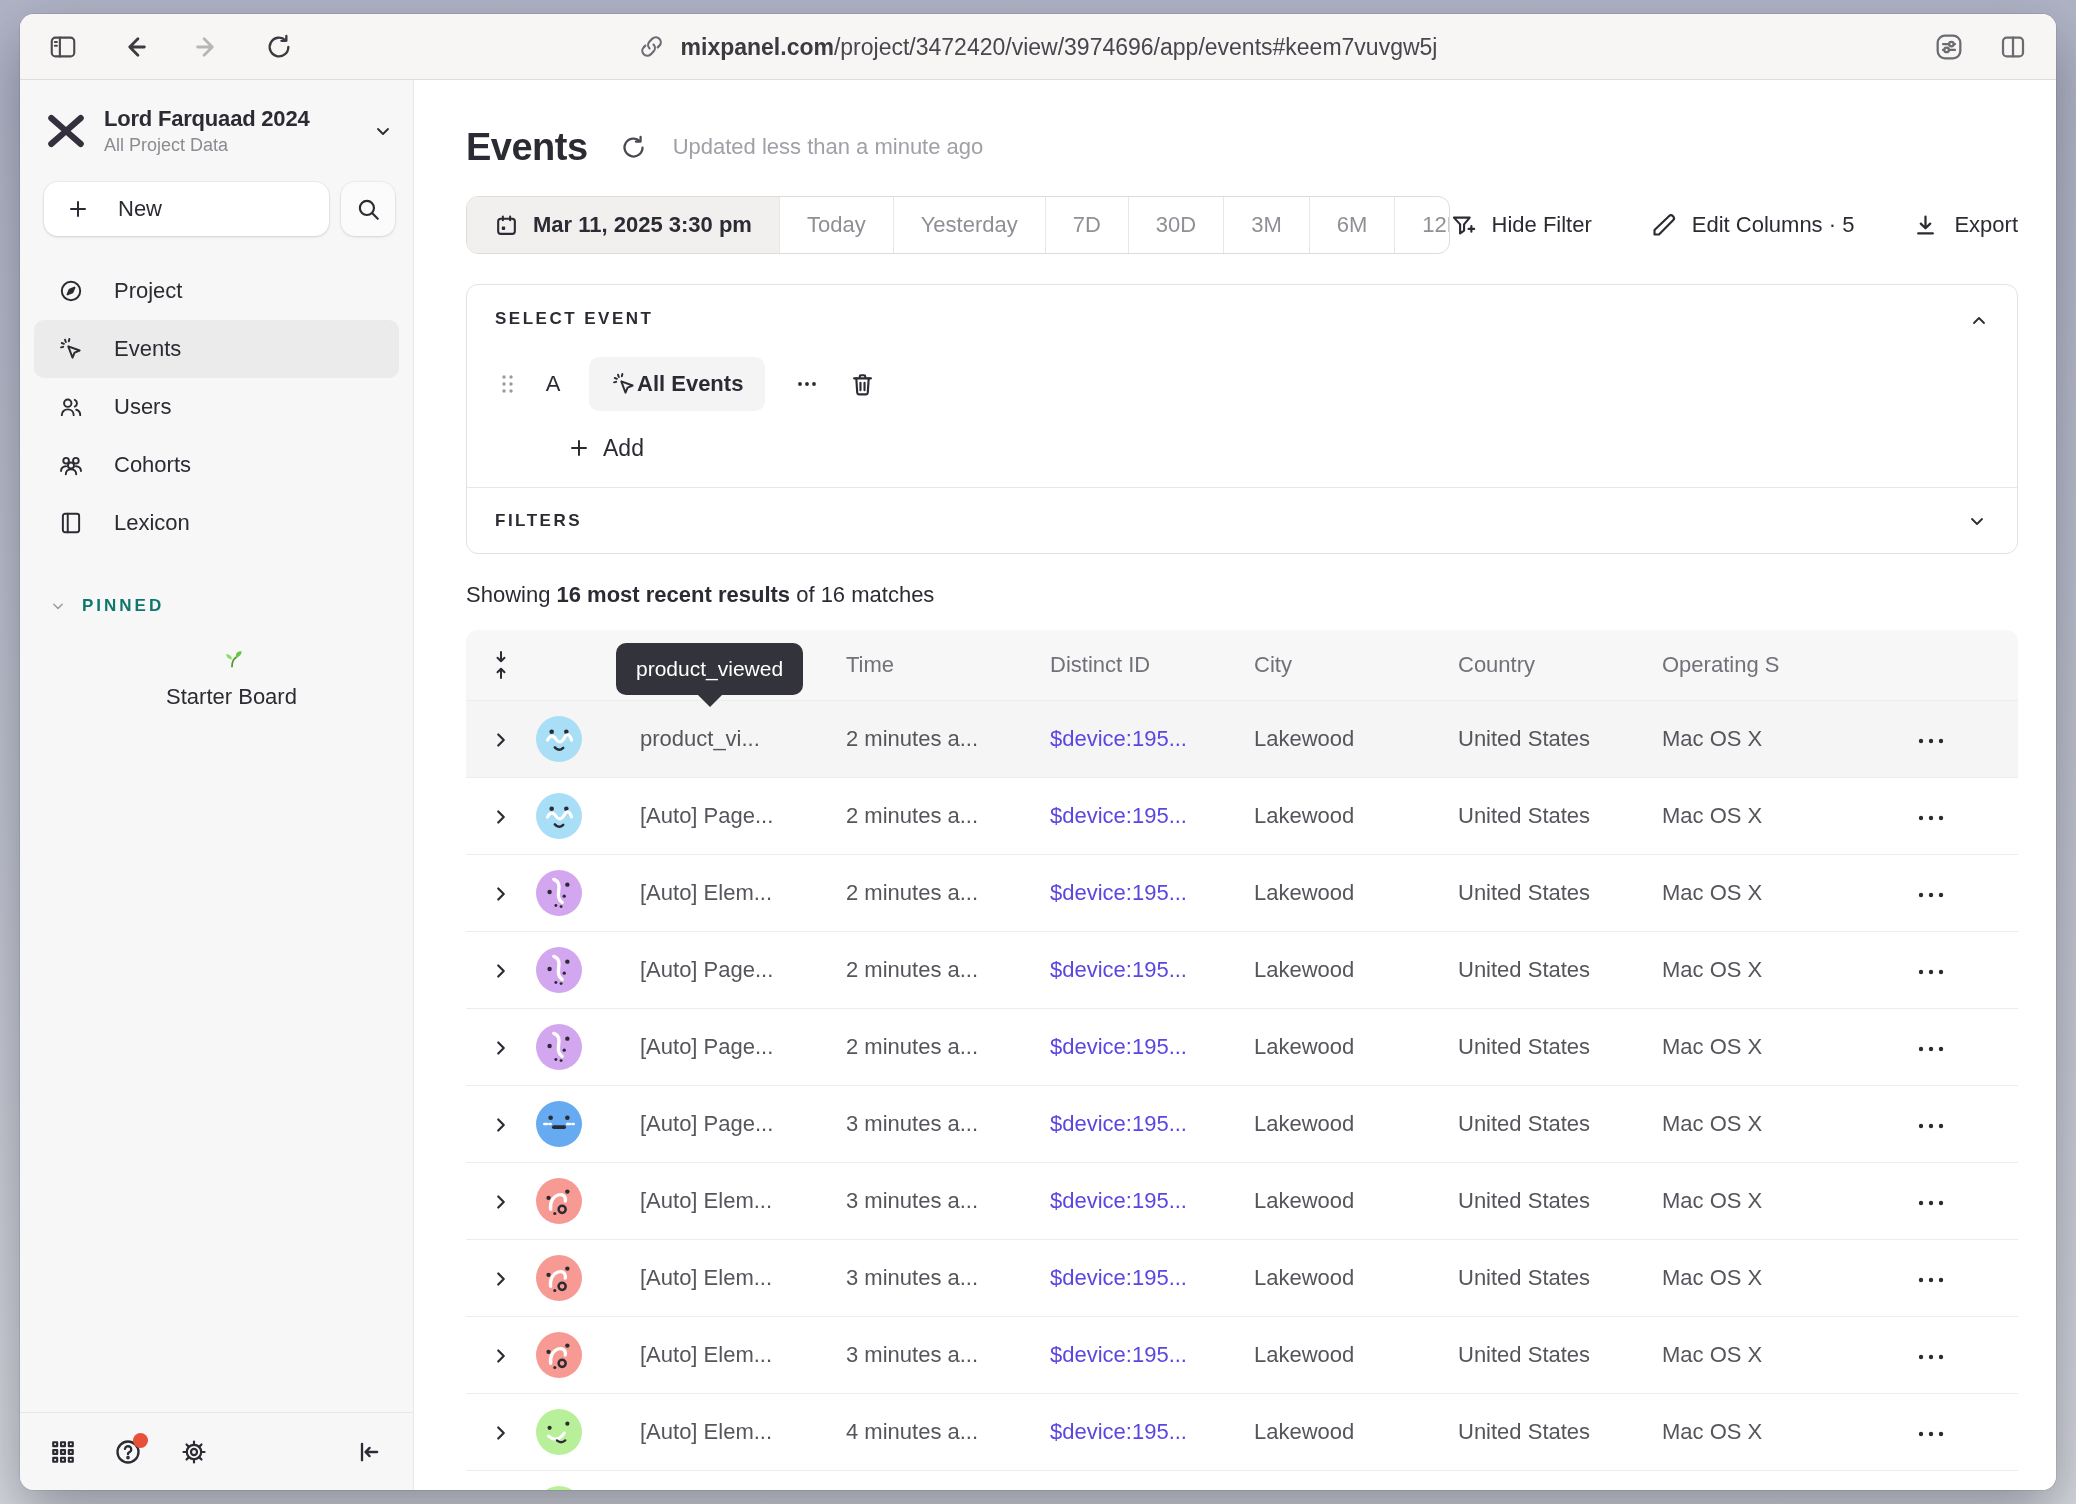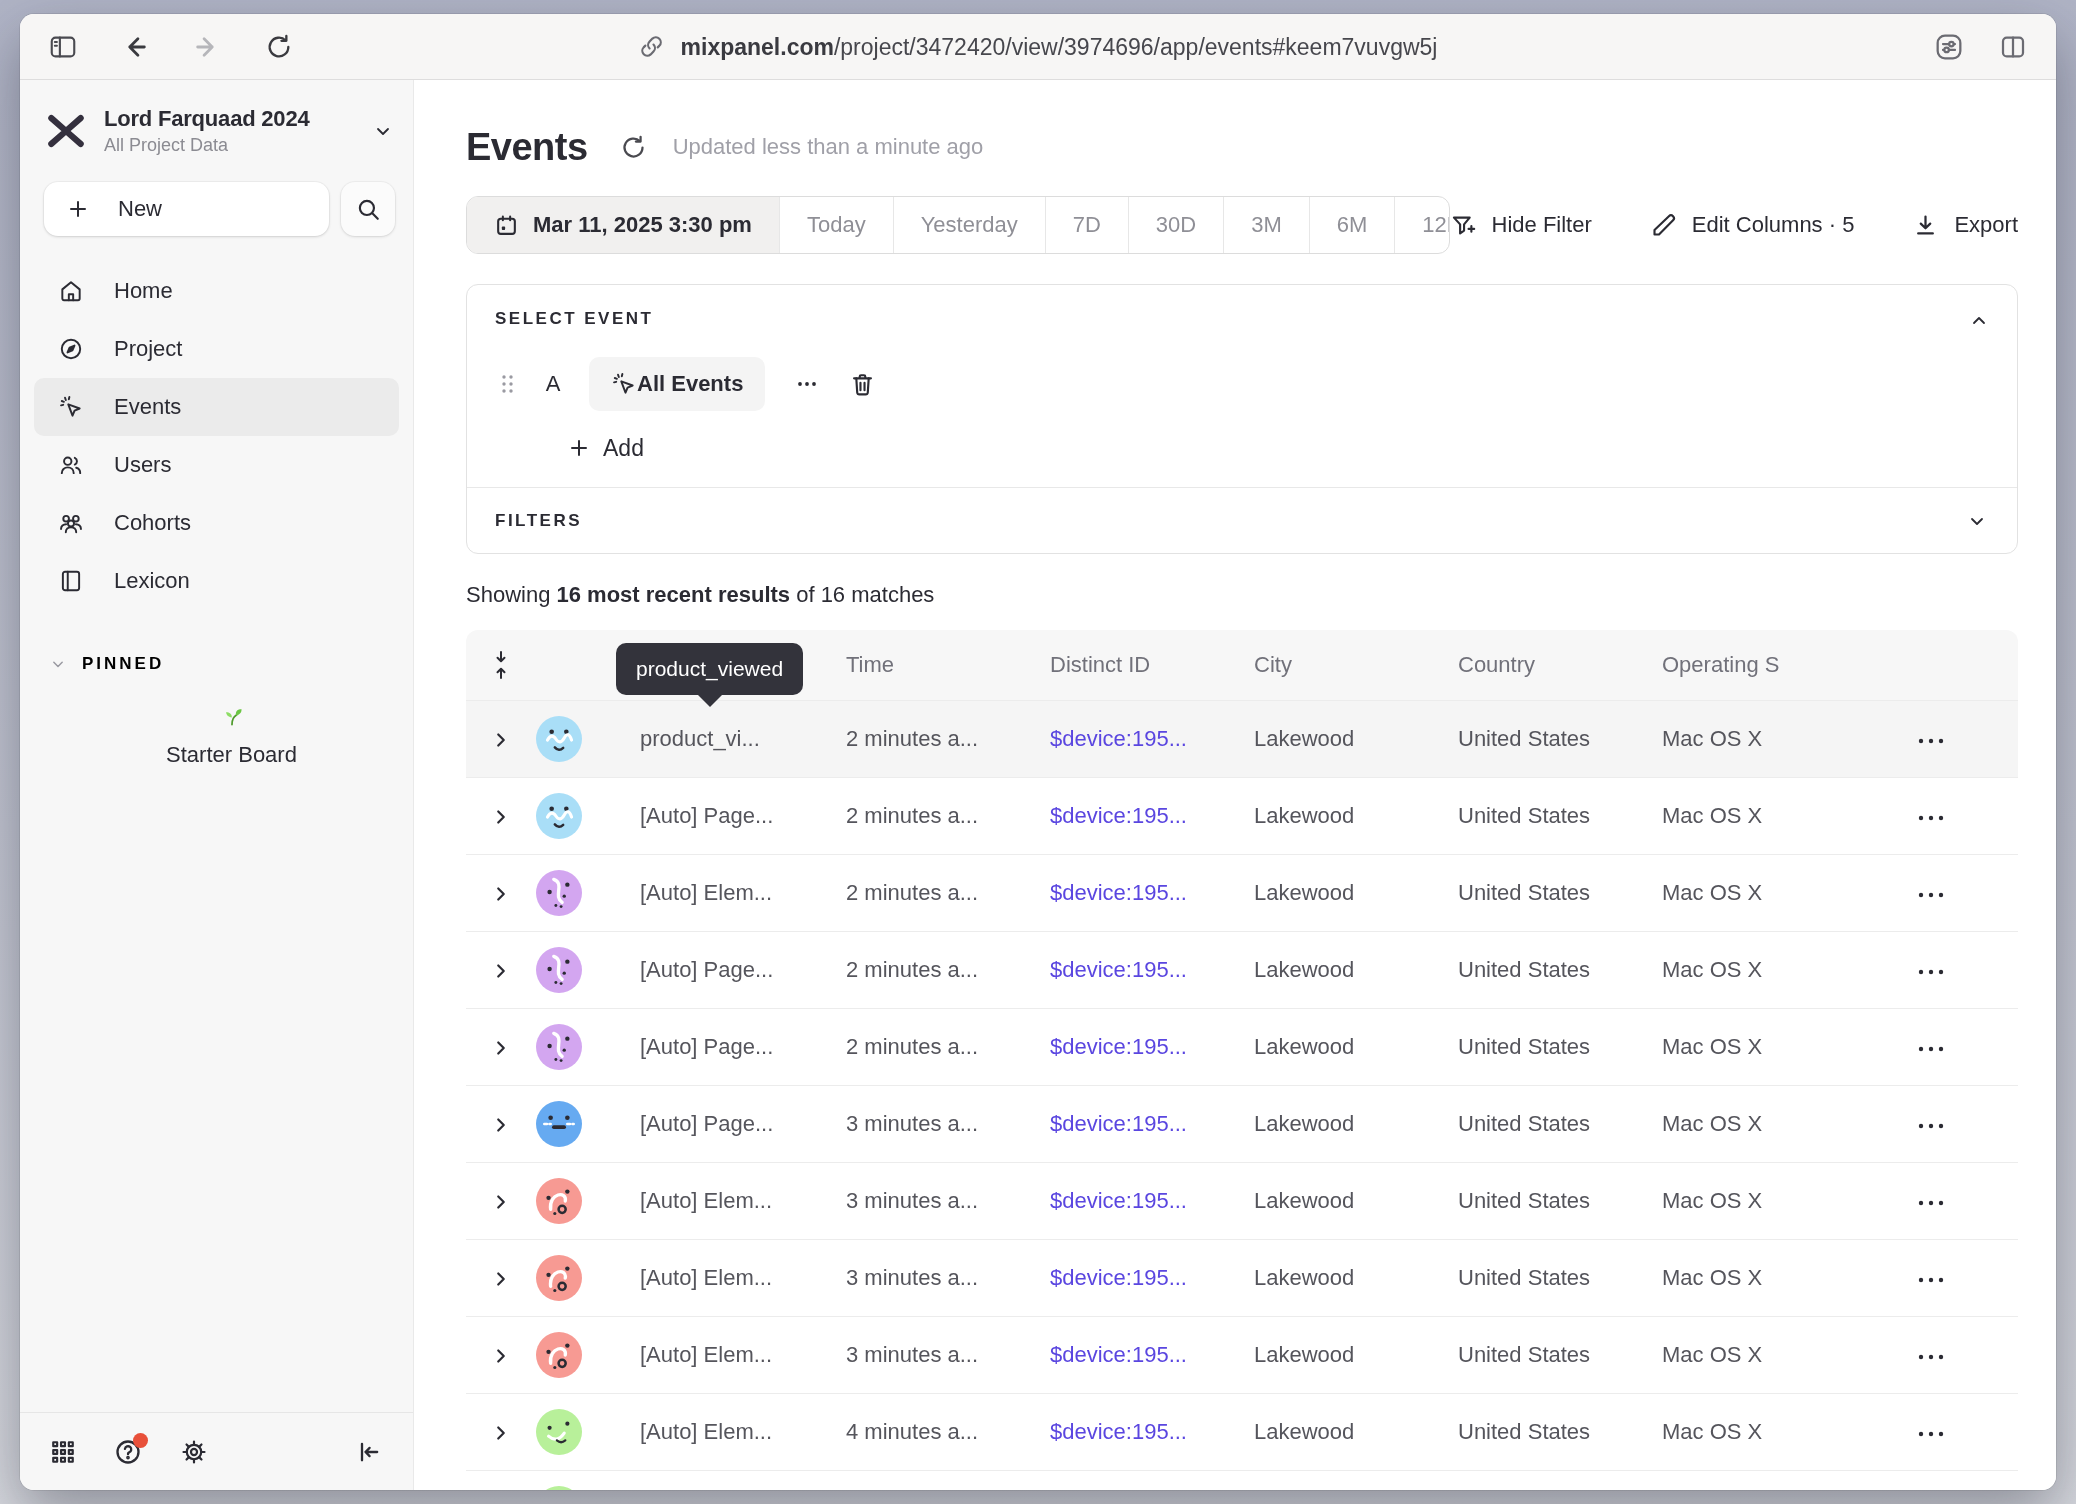--- a/index.html
+++ b/index.html
@@ -40,21 +40,21 @@
     gap:28px;padding-left:22px;font-size:22px;font-weight:500;cursor:pointer;
     box-shadow:0 1px 3px rgba(0,0,0,.14),0 0 0 1px rgba(0,0,0,.03);}
   .search-btn{width:54px;height:54px;background:#fbfbfb;border-radius:14px;display:flex;
     align-items:center;justify-content:center;cursor:pointer;
     box-shadow:0 1px 3px rgba(0,0,0,.12),0 0 0 1px rgba(0,0,0,.03);}
   .nav{margin:26px 14px 0;}
   .nav-item{height:58px;border-radius:10px;display:flex;align-items:center;gap:30px;
     padding-left:24px;font-size:22px;font-weight:500;cursor:pointer;}
   .nav-item.active{background:#ebebeb;}
   .pinned-head{margin:44px 0 0 28px;display:flex;gap:14px;cursor:pointer;
-    font-size:17px;font-weight:700;letter-spacing:3px;color:#000000;}
+    font-size:17px;font-weight:700;letter-spacing:3px;color:#0f766e;}
   .pinned-item{margin:30px 0 0 30px;display:flex;align-items:center;gap:14px;font-size:22px;
     font-weight:500;cursor:pointer;flex-direction:column;}
   .side-footer{margin-top:auto;border-top:1px solid #e6e6e6;height:78px;display:flex;
     align-items:center;padding:0 30px;gap:38px;}
   .sf-btn{position:relative;cursor:pointer;}
   .red-dot{position:absolute;right:-6px;top:-5px;width:15px;height:15px;border-radius:50%;background:#e8503a;}
   .collapse-btn{margin-left:auto;cursor:pointer;}
 
   
   .main-header{margin-top:44px;display:flex;align-items:center;gap:26px;height:46px;}
@@ -199,27 +199,20 @@
         </div>
         <div class="search-btn">
           <svg width="26" height="26" viewBox="0 0 24 24" class="ic" style="stroke-width:2">
             <circle cx="11" cy="11" r="6.5"></circle>
               <path d="M16 16 L21 21"></path>
           </svg>
         </div>
       </div>
 
       <div class="nav">
-        <div class="nav-item">
-          <svg width="26" height="26" viewBox="0 0 24 24" class="ic">
-            <path d="M4 10.5 L12 4 L20 10.5 V19 a1.5 1.5 0 0 1 -1.5 1.5 H5.5 A1.5 1.5 0 0 1 4 19 Z"></path>
-              <path d="M10 20.5 V15 h4 v5.5"></path>
-          </svg>
-            <span>Home</span>
-        </div>
         <div class="nav-item">
           <svg width="26" height="26" viewBox="0 0 24 24" class="ic">
             <circle cx="12" cy="12" r="8.5"></circle>
               <path d="M15.2 8.8 L13.3 13.3 L8.8 15.2 L10.7 10.7 Z" fill="#2b2b33"></path>
           </svg>
             <span>Project</span>
         </div>
         <div class="nav-item active">
           <svg width="26" height="26" viewBox="0 0 24 24" class="ic">
             <path d="M9.5 9.5 L20 13.4 L15.3 15.3 L13.4 20 Z"></path>

